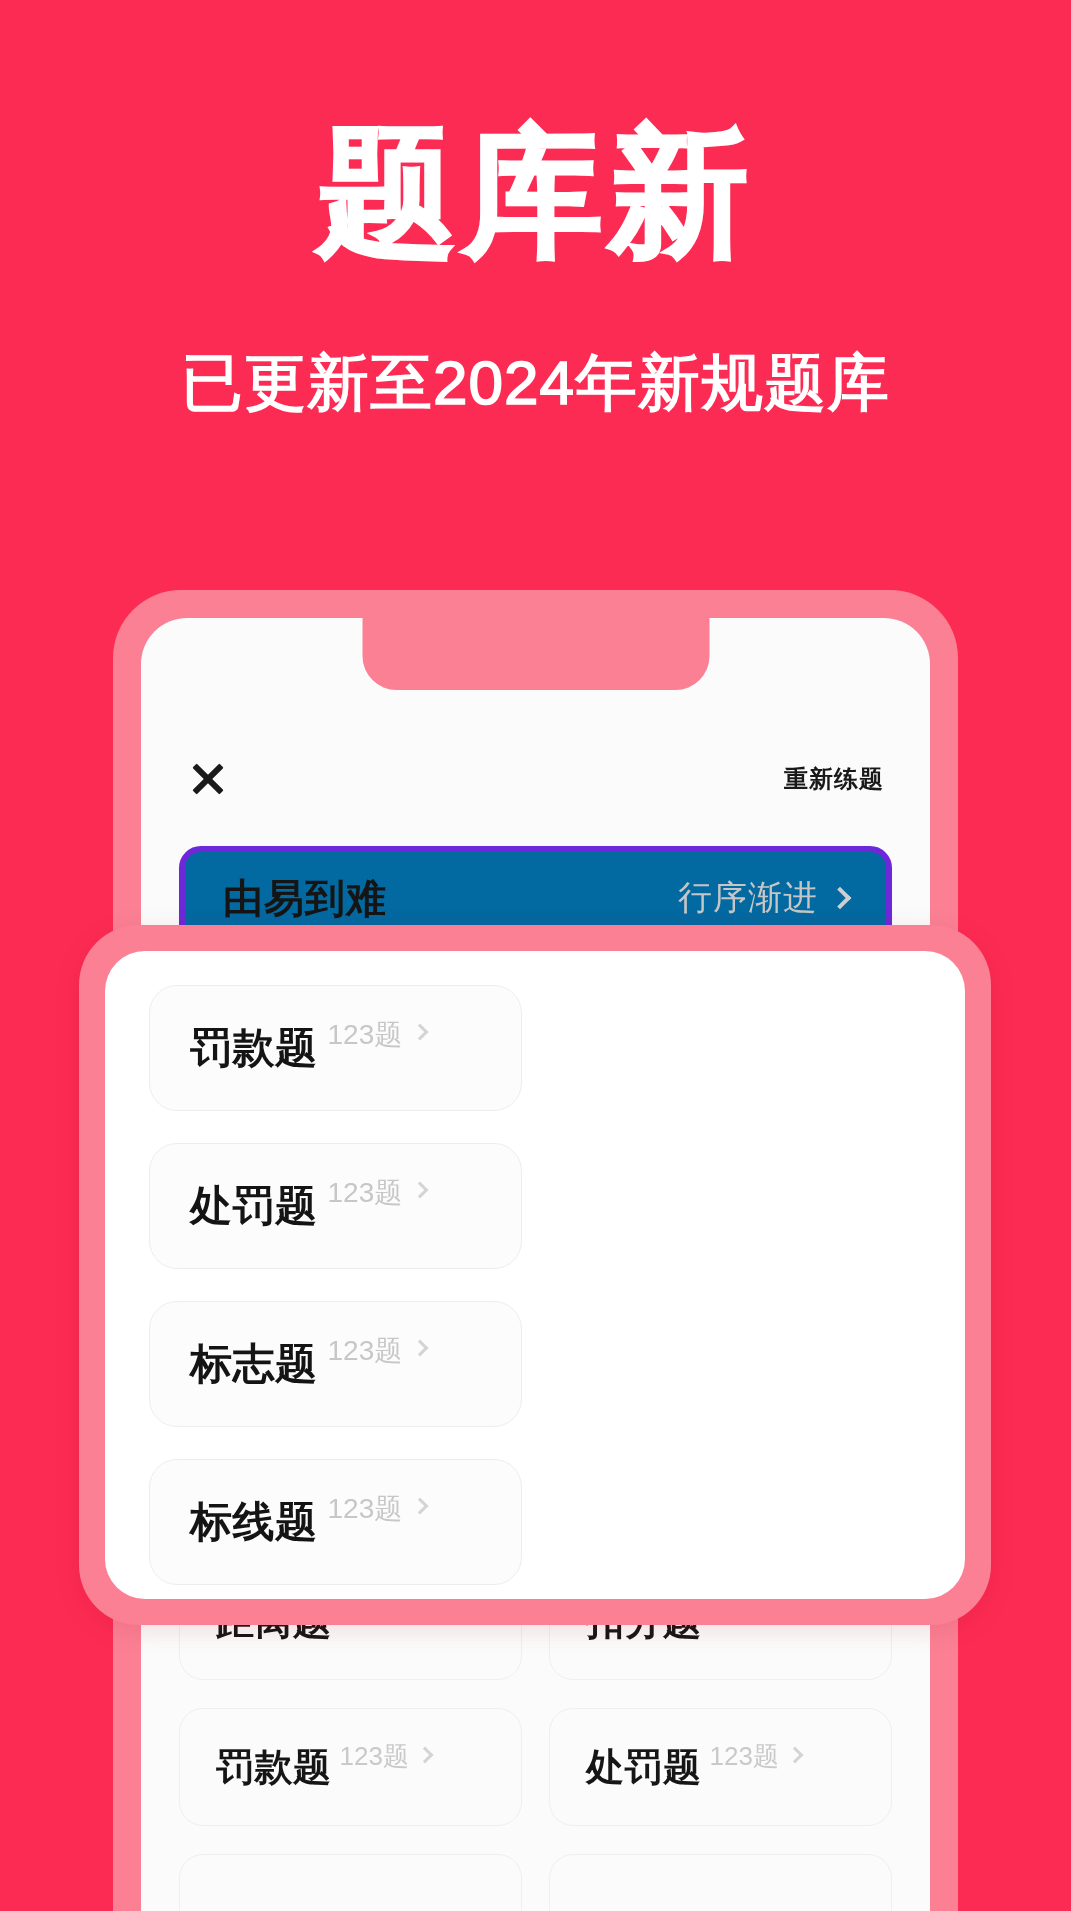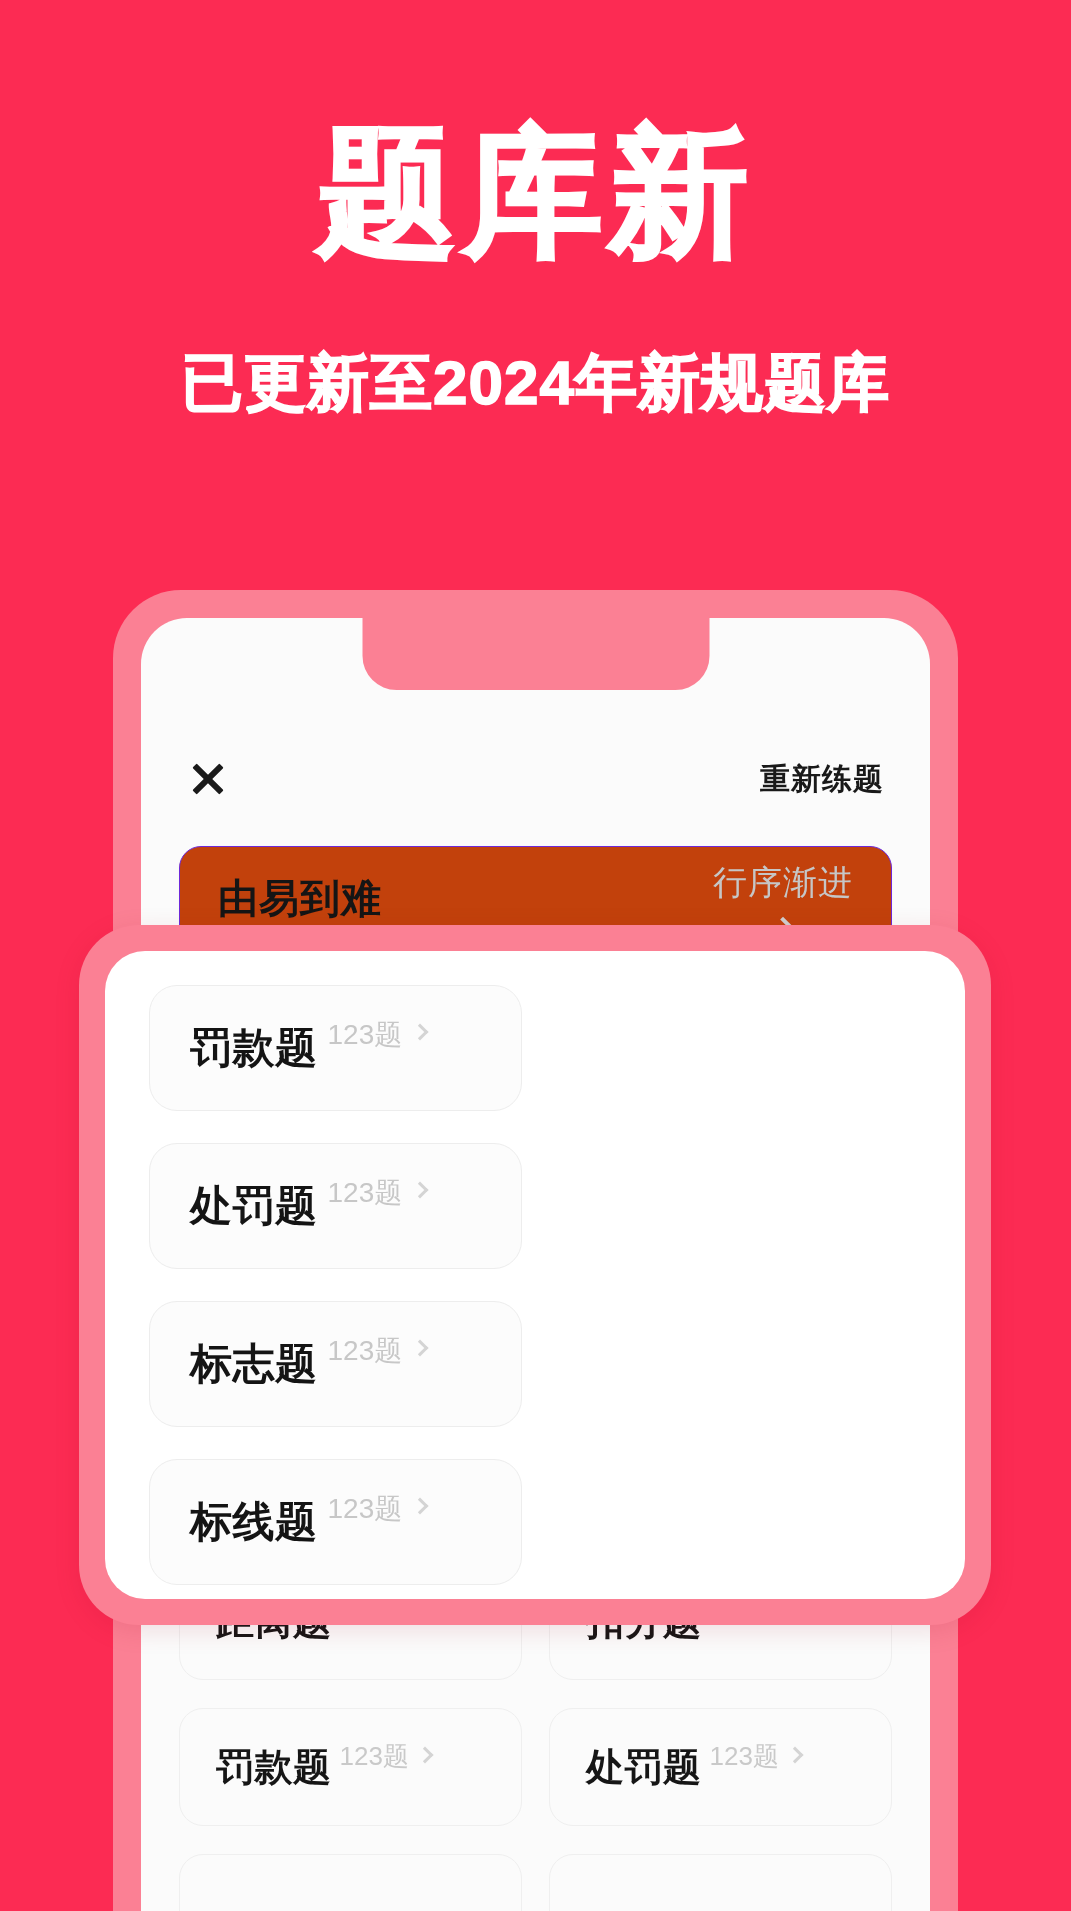--- a/index.html
+++ b/index.html
@@ -38,21 +38,21 @@
     -webkit-text-stroke: 3px #FFFFFF;
   }
 
   .headline-sub {
     position: absolute;
     top: 345px;
     left: 0;
     width: 1071px;
     font-size: 62px;
     line-height: 76px;
-    font-weight: 700;
+    font-weight: 400;
     color: #FFFFFF;
     letter-spacing: 1px;
     -webkit-text-stroke: 1.6px #FFFFFF;
   }
 
   
   .phone-frame {
     position: absolute;
     left: 113px;
     top: 590px;
@@ -112,56 +112,55 @@
     top: 50%;
     width: 38px;
     height: 6px;
     background: #1A1A1A;
     border-radius: 1px;
   }
   .close-icon::before { transform: translate(-50%,-50%) rotate(45deg); }
   .close-icon::after  { transform: translate(-50%,-50%) rotate(-45deg); }
 
   .header-action {
-    font-size: 30px;
+    font-size: 24px;
     font-weight: 700;
     color: #191919;
     letter-spacing: 1px;
   }
 
   
   .sort-row {
     position: absolute;
     top: 228px;
     left: 38px;
     width: 713px;
     height: 104px;
-    background: #c2410c;
-    border: 1px solid #6d28d9;
+    background: #0369a1;
+    border: 6px solid #6d28d9;
     border-radius: 22px;
     display: flex;
     align-items: center;
     justify-content: space-between;
     padding: 0 38px;
     box-shadow: 0 1px 3px rgba(0,0,0,0.03);
     font-family: Liberation Mono, monospace;
   }
 
   .sort-label {
     font-size: 40px;
     font-weight: 700;
     color: #151515;
     letter-spacing: 1px;
   }
 
   .sort-value-wrap {
     display: flex;
     align-items: center;
     gap: 14px;
-    flex-direction: column;
   }
 
   .sort-value {
     font-size: 34px;
     font-weight: 400;
     color: #C6C6C6;
     letter-spacing: 1px;
   }
 
   .chev {

